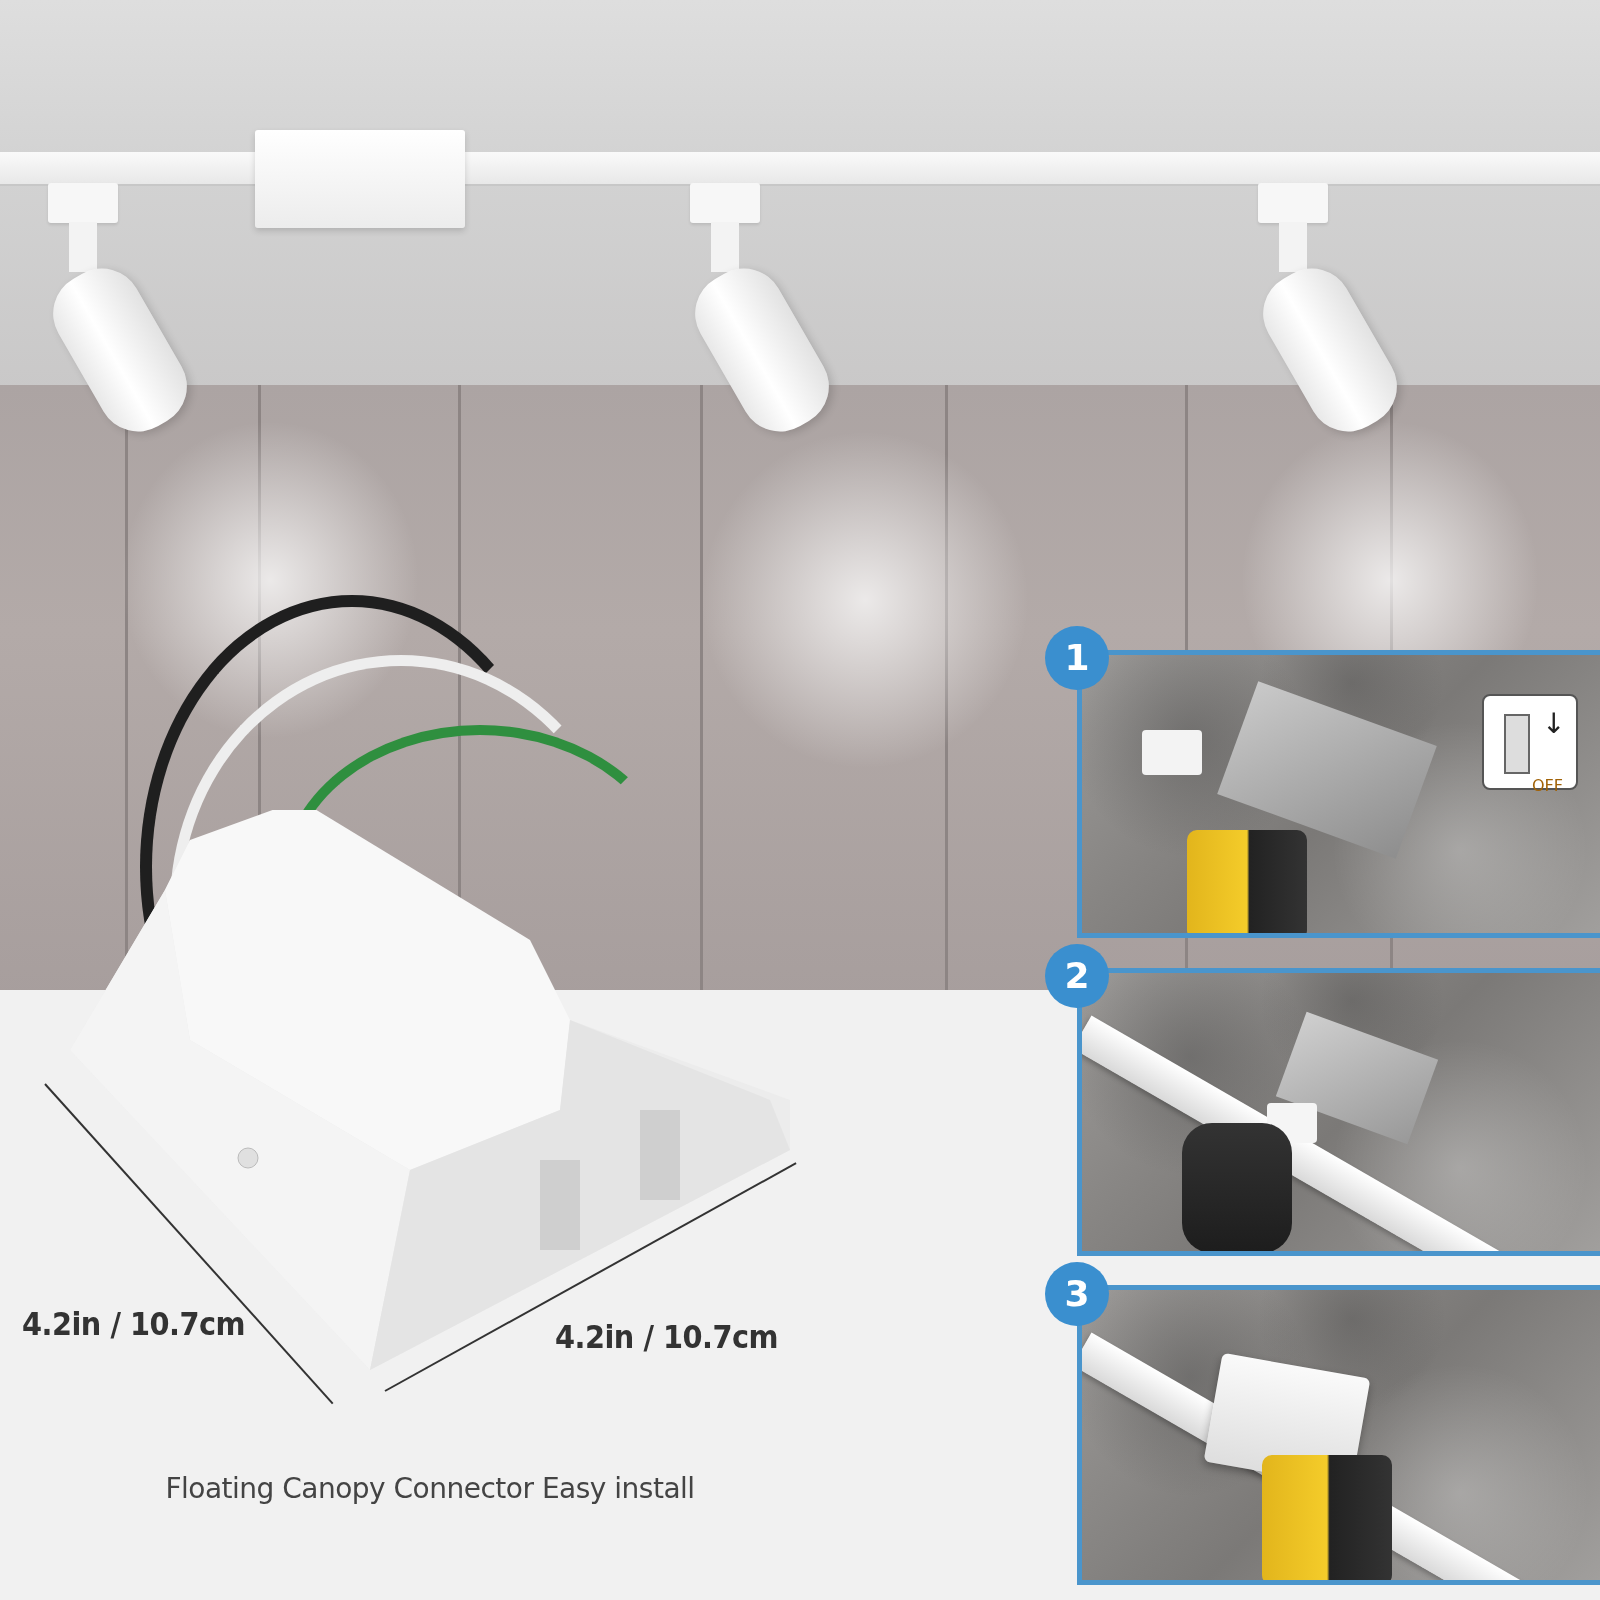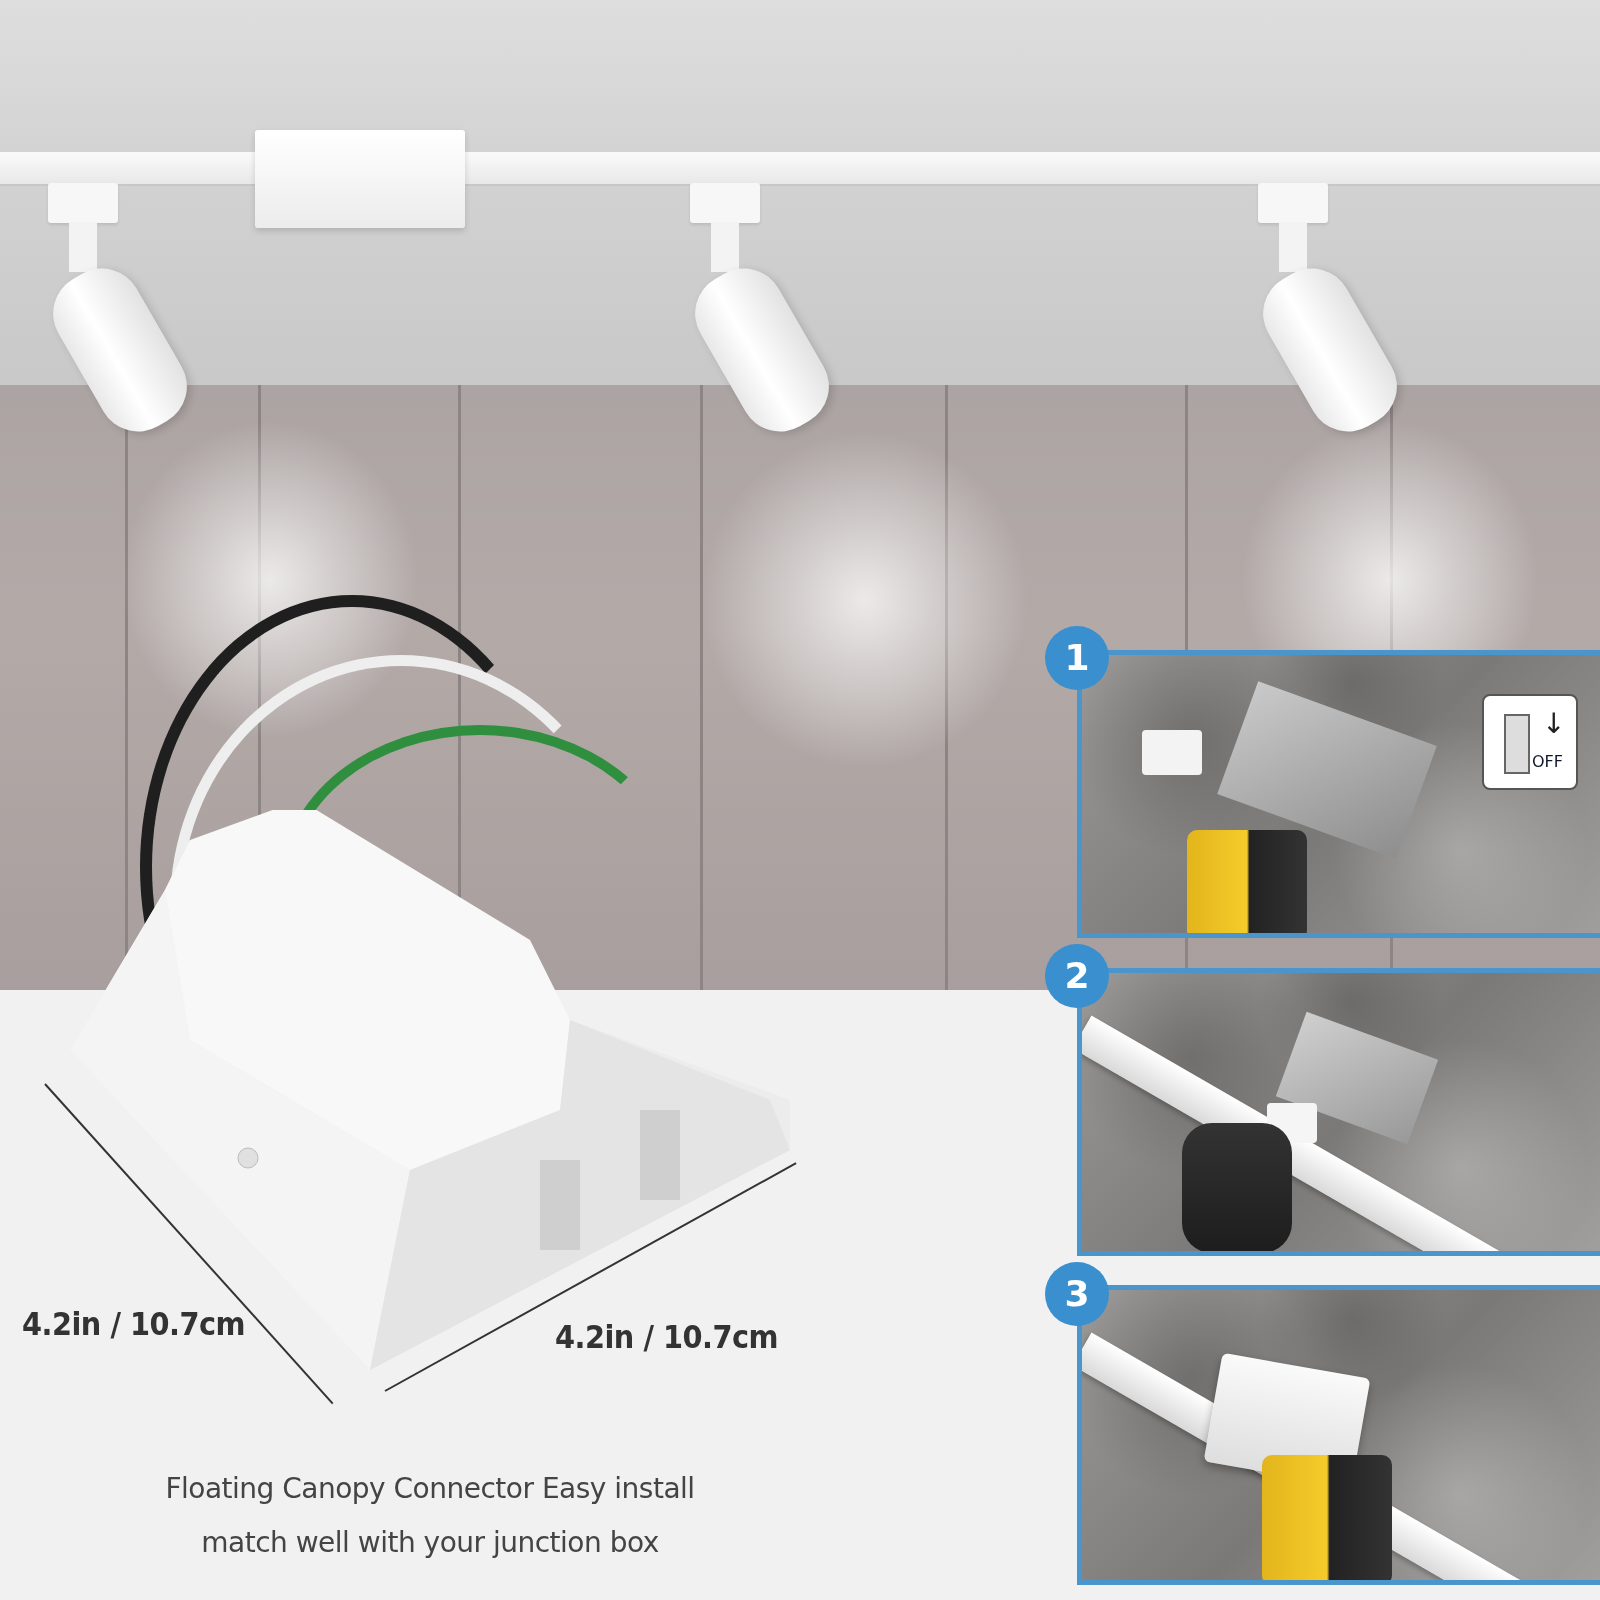--- a/index.html
+++ b/index.html
@@ -80,34 +80,33 @@
   <circle cx="178" cy="348" r="10" fill="#e0e0e0" stroke="#bbb"></circle>
 </svg>
 
 <div class="dim-line" style="left:45px;top:1083px;width:430px;transform:rotate(48deg)"></div>
 <div class="dim-line" style="left:385px;top:1390px;width:470px;transform:rotate(-29deg)"></div>
 <div class="dim-label" style="left:22px;top:1305px">4.2in / 10.7cm</div>
 <div class="dim-label" style="left:555px;top:1318px">4.2in / 10.7cm</div>
 
 <div class="caption">
   <div>Floating Canopy Connector Easy install</div>
-  <div>match well with your junction box</div>
 </div>
 
 <div class="step" style="left:1077px;top:650px;width:540px;height:278px">
   <div class="concrete"></div>
   <div style="position:absolute;left:150px;top:55px;width:190px;height:120px;background:linear-gradient(135deg,#c9c9c9,#8e8e8e);transform:rotate(20deg)"></div>
   <div style="position:absolute;left:60px;top:75px;width:60px;height:45px;background:#f3f3f3;border-radius:4px"></div>
   <div class="drill" style="left:105px;top:175px;width:120px;height:110px"></div>
 </div>
 <div class="badge" style="left:1045px;top:626px">1</div>
 <div class="switch">
   <div style="position:absolute;left:20px;top:18px;width:22px;height:56px;background:#ddd;border:2px solid #666"></div>
   <div style="position:absolute;left:58px;top:14px;font-size:28px;color:#222;line-height:28px">↓</div>
-  <div style="position:absolute;left:48px;top:56px;font-size:16px;color:#0f172a">OFF</div>
+  <div style="position:absolute;left:48px;top:80px;font-size:16px;color:#a16207">OFF</div>
 </div>
 
 <div class="step" style="left:1077px;top:968px;width:540px;height:278px">
   <div class="concrete"></div>
   <div class="rail" style="left:0;top:40px;width:620px;transform:rotate(30deg)"></div>
   <div style="position:absolute;left:205px;top:60px;width:140px;height:90px;background:linear-gradient(135deg,#cfcfcf,#999);transform:rotate(20deg)"></div>
   <div style="position:absolute;left:185px;top:130px;width:50px;height:40px;background:#f5f5f5;border-radius:4px"></div>
   <div style="position:absolute;left:100px;top:150px;width:110px;height:130px;background:linear-gradient(#333,#1d1d1d);border-radius:30px"></div>
 </div>
 <div class="badge" style="left:1045px;top:944px">2</div>

